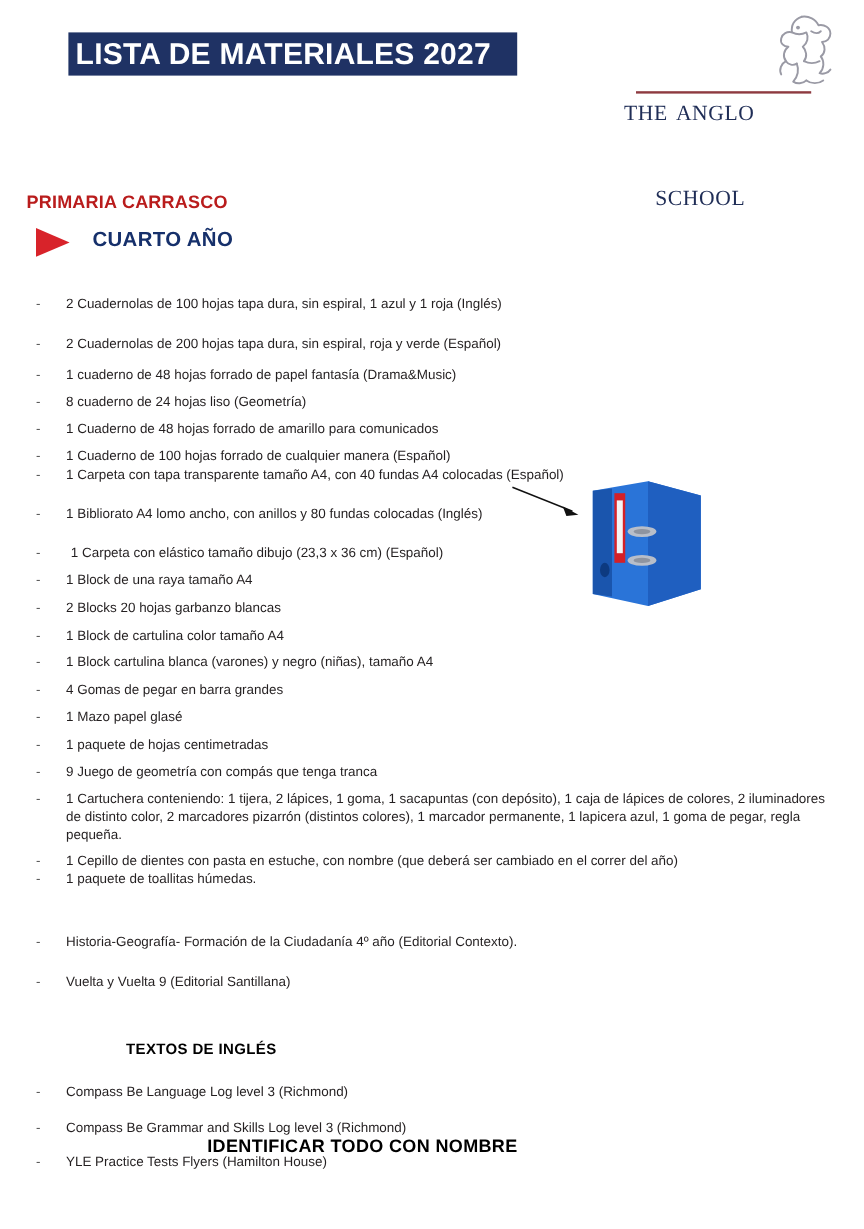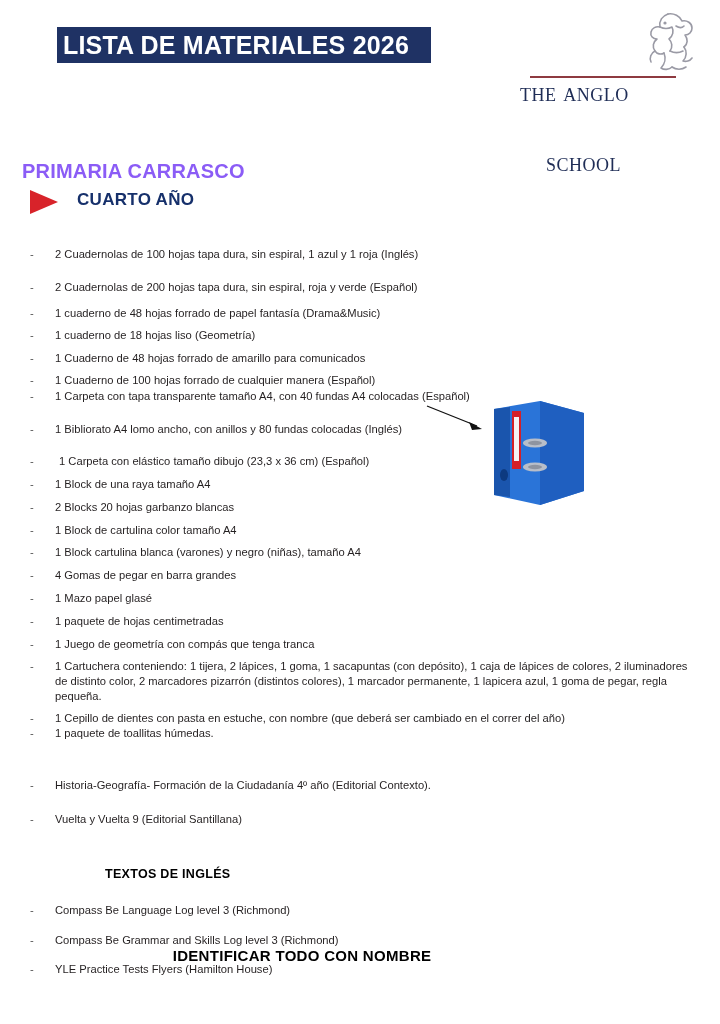--- a/index.html
+++ b/index.html
@@ -91,23 +91,23 @@
     text-transform: lowercase;
     padding-left: 26px;
     margin-top: 44px;
   }
 
   
   .primaria {
     position: absolute;
     left: 22px;
     top: 160px;
-    font-size: 20px;
-    font-weight: bold;
-    color: #8b5cf6;
+    font-size: 15px;
+    font-weight: bold;
+    color: #b91c1c;
     letter-spacing: 0.2px;
     white-space: nowrap;
   }
   .arrow-marker {
     position: absolute;
     left: 30px;
     top: 190px;
     width: 0;
     height: 0;
     border-top: 12px solid transparent;
@@ -185,21 +185,21 @@
     width: 70px;
     height: 40px;
   }
 </style>
 </head>
 <body>
 
 <div class="page">
 
   <div class="title-banner">
-    <span>LISTA DE MATERIALES 2026</span>
+    <span>LISTA DE MATERIALES 2027</span>
   </div>
 
   <div class="logo">
     <svg class="logo-crest" viewBox="0 0 62 70">
       <g fill="none" stroke="#9a9aa5" stroke-width="1.6" stroke-linejoin="round" stroke-linecap="round">
         <path d="M30 6 C24 8 21 13 22 19 C18 18 14 20 13 24 C12 28 15 31 19 31 C15 34 14 39 17 43 C19 46 23 47 26 45"></path>
         <path d="M30 6 C36 5 42 8 44 13 C49 12 54 15 54 20 C54 24 51 27 47 27 C50 31 50 36 46 39"></path>
         <path d="M22 19 C26 21 30 21 34 19 C36 23 35 28 31 31 C34 34 35 39 32 43"></path>
         <path d="M26 45 C28 50 27 56 23 60 C26 62 31 62 34 59"></path>
         <path d="M46 39 C49 43 49 49 45 53 C48 54 52 53 54 50"></path>
@@ -248,21 +248,21 @@
     <div class="li" style="margin-bottom:11px">
       <span class="bullet">-</span>
       <span class="txt">2 Cuadernolas de 200 hojas tapa dura, sin espiral, roja y verde (Español)</span>
     </div>
     <div class="li" style="margin-bottom:8px">
       <span class="bullet">-</span>
       <span class="txt">1 cuaderno de 48 hojas forrado de papel fantasía (Drama&amp;Music)</span>
     </div>
     <div class="li" style="margin-bottom:8px">
       <span class="bullet">-</span>
-      <span class="txt">1 cuaderno de 18 hojas liso (Geometría)</span>
+      <span class="txt">8 cuaderno de 24 hojas liso (Geometría)</span>
     </div>
     <div class="li" style="margin-bottom:7px">
       <span class="bullet">-</span>
       <span class="txt">1 Cuaderno de 48 hojas forrado de amarillo para comunicados</span>
     </div>
     <div class="li" style="margin-bottom:1px">
       <span class="bullet">-</span>
       <span class="txt">1 Cuaderno de 100 hojas forrado de cualquier manera (Español)</span>
     </div>
     <div class="li" style="margin-bottom:19px">
@@ -300,21 +300,21 @@
     <div class="li" style="margin-bottom:8px">
       <span class="bullet">-</span>
       <span class="txt">1 Mazo papel glasé</span>
     </div>
     <div class="li" style="margin-bottom:8px">
       <span class="bullet">-</span>
       <span class="txt">1 paquete de hojas centimetradas</span>
     </div>
     <div class="li" style="margin-bottom:8px">
       <span class="bullet">-</span>
-      <span class="txt">1 Juego de geometría con compás que tenga tranca</span>
+      <span class="txt">9 Juego de geometría con compás que tenga tranca</span>
     </div>
     <div class="li" style="margin-bottom:7px">
       <span class="bullet">-</span>
       <span class="txt">1 Cartuchera conteniendo: 1 tijera, 2 lápices, 1 goma, 1 sacapuntas (con depósito), 1 caja de lápices de colores, 2 iluminadores de distinto color, 2 marcadores pizarrón (distintos colores), 1 marcador permanente, 1 lapicera azul, 1 goma de pegar, regla pequeña.</span>
     </div>
     <div class="li" style="margin-bottom:1px">
       <span class="bullet">-</span>
       <span class="txt">1 Cepillo de dientes con pasta en estuche, con nombre (que deberá ser cambiado en el correr del año)</span>
     </div>
     <div class="li">

